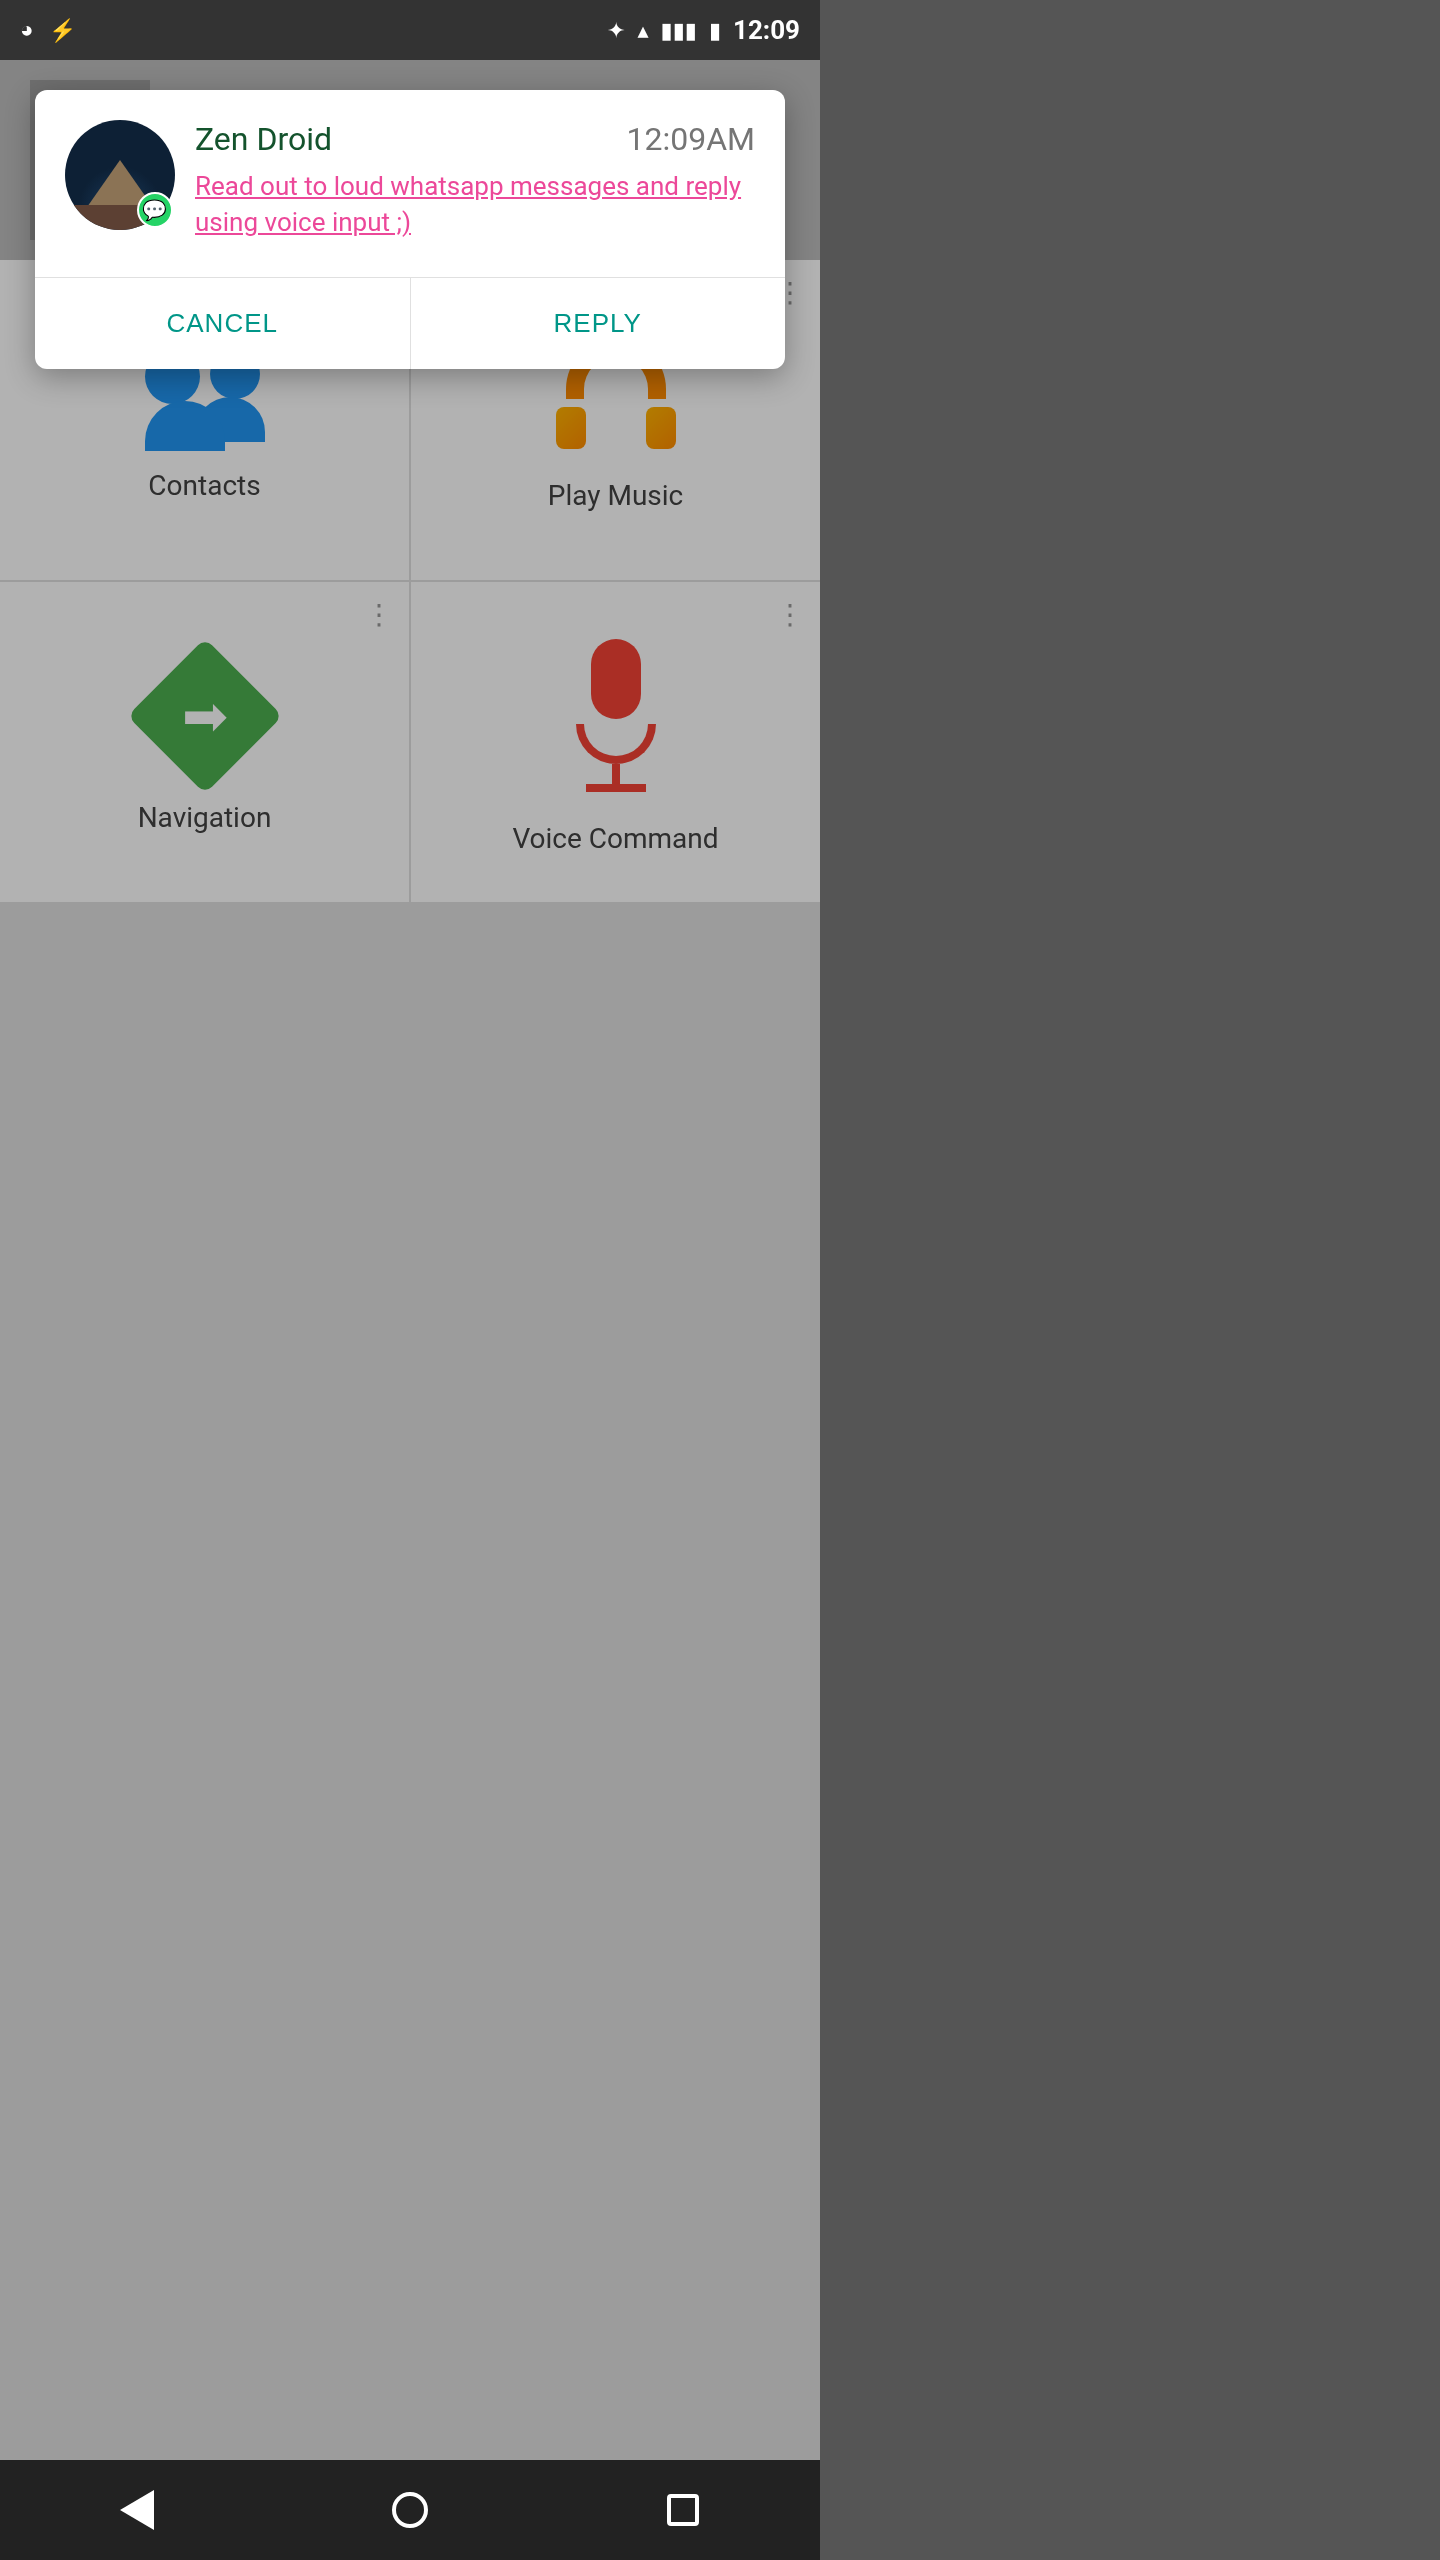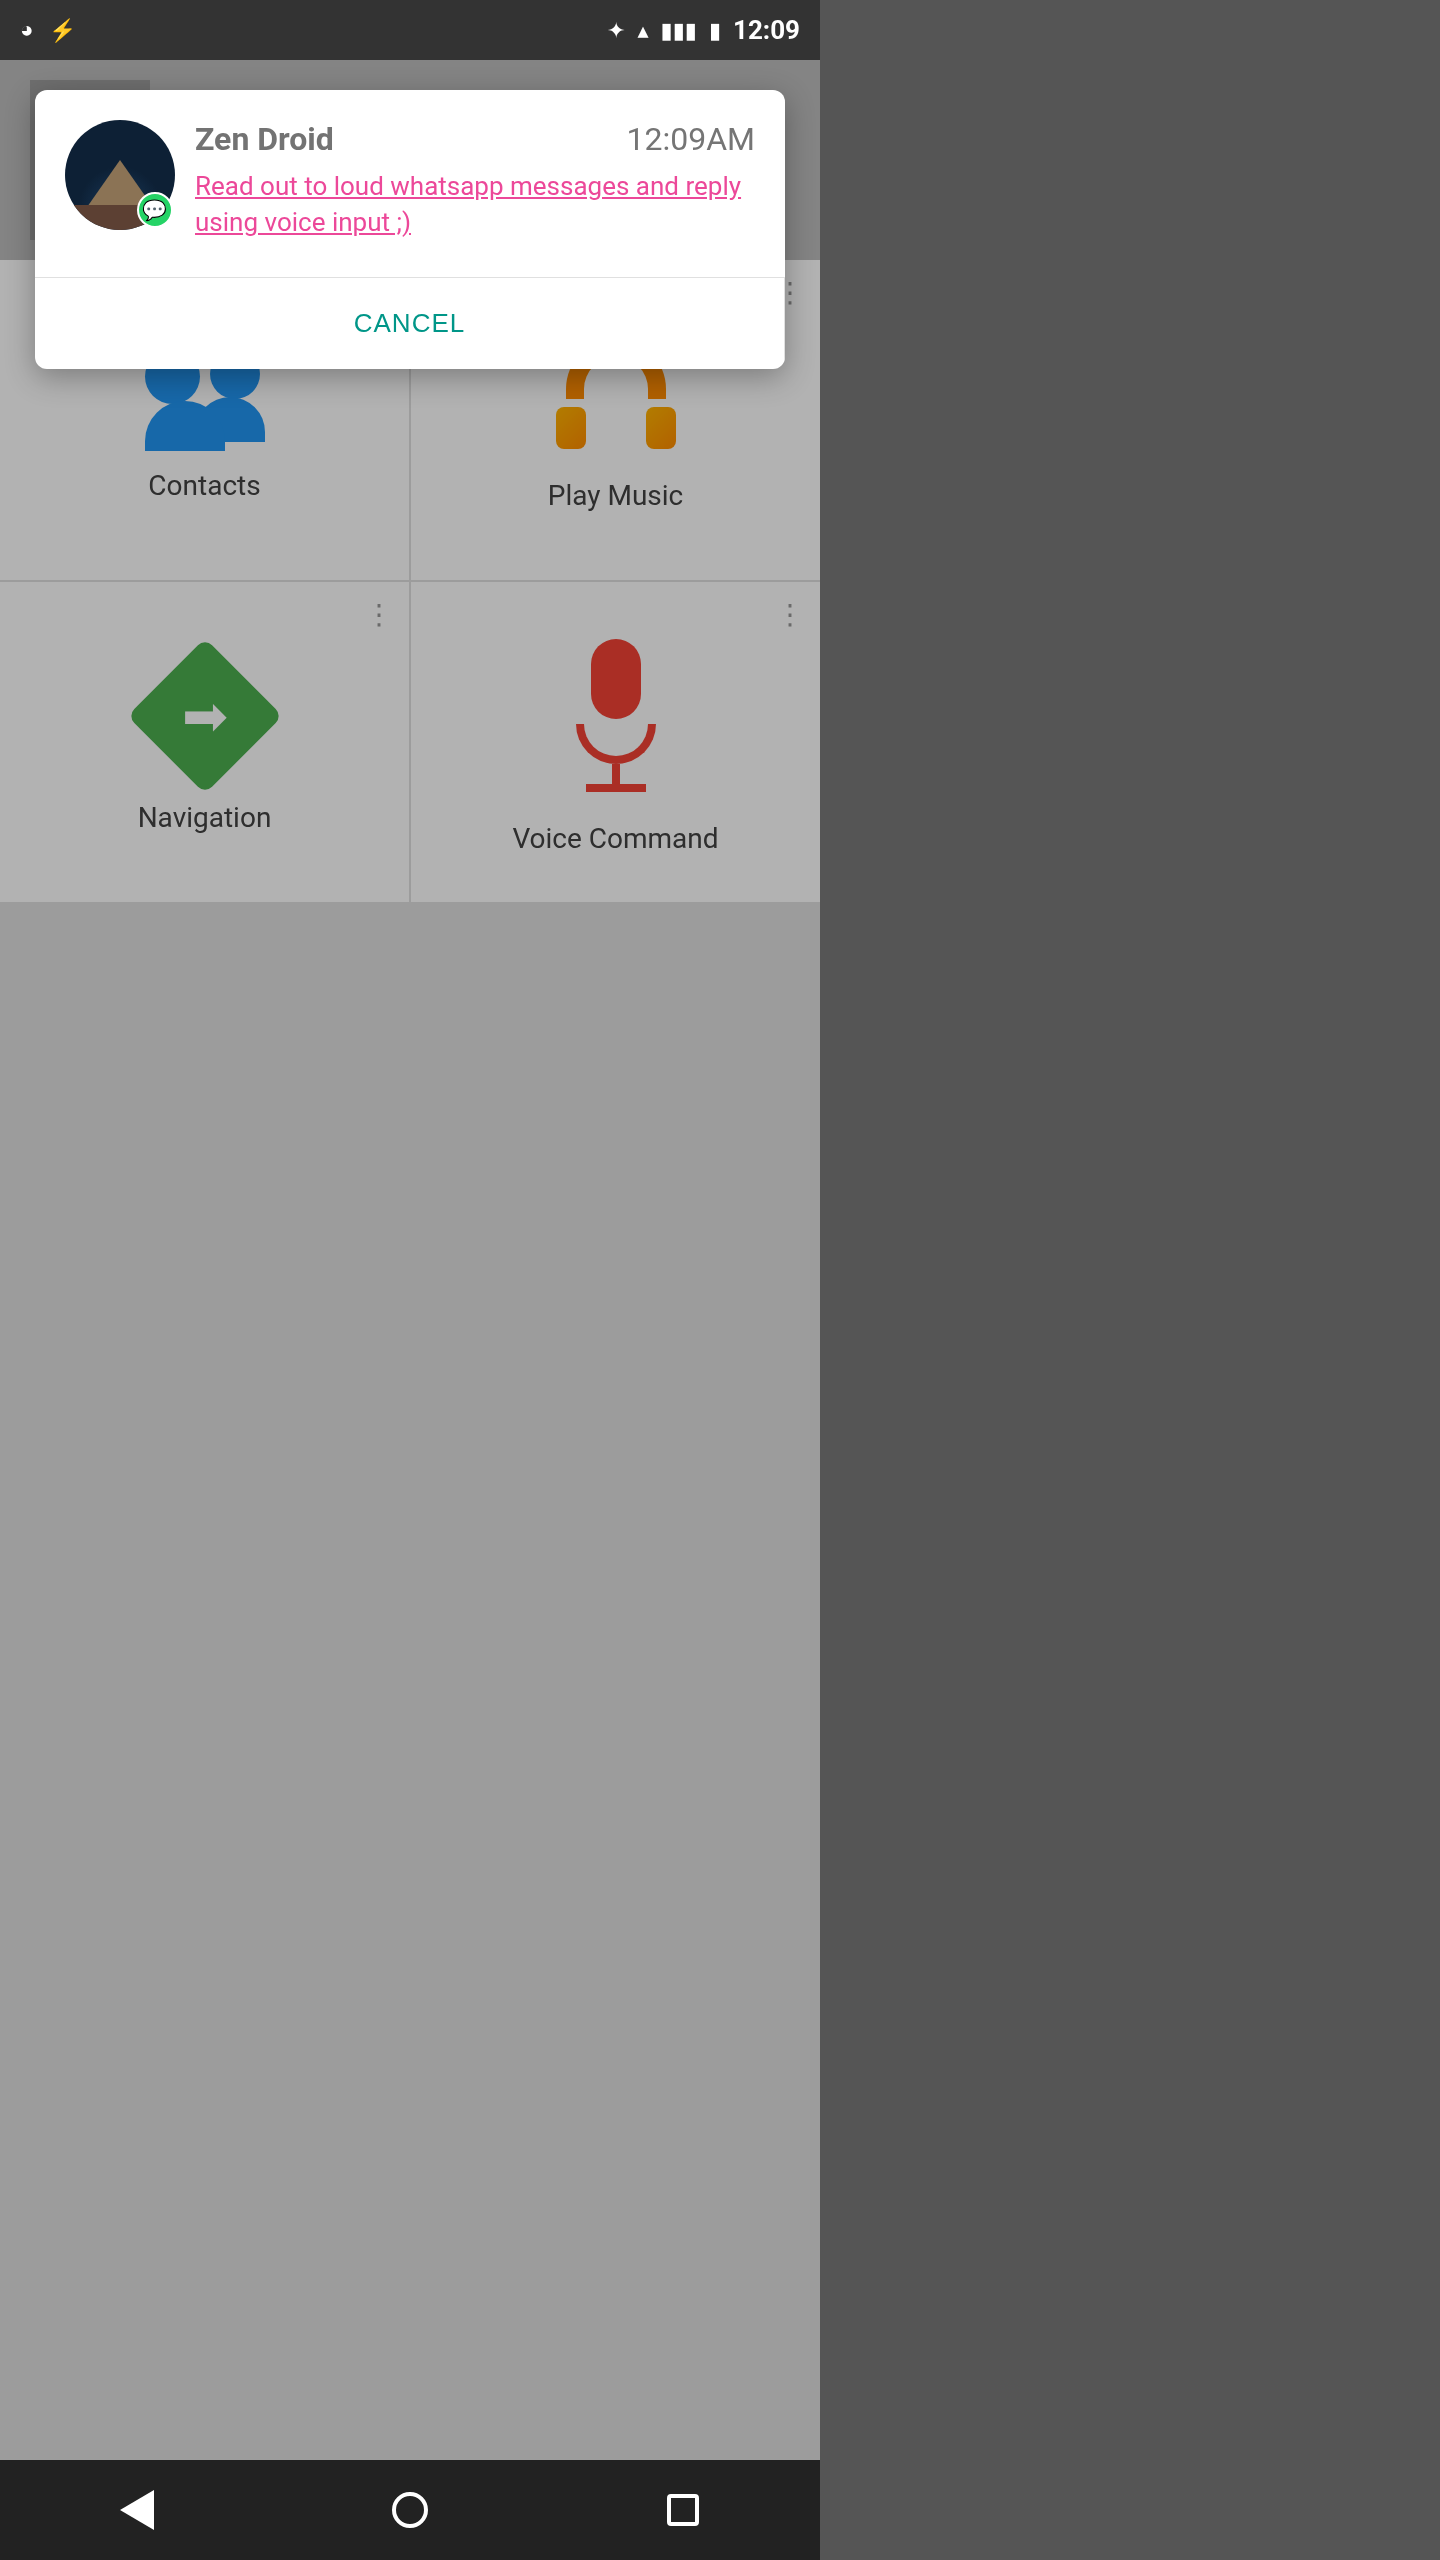--- a/index.html
+++ b/index.html
@@ -149,22 +149,22 @@
 
     .dialog-title-row {
       display: flex;
       justify-content: space-between;
       align-items: center;
       margin-bottom: 10px;
     }
 
     .dialog-title {
       font-size: 32px;
-      font-weight: 700;
-      color: #737373;
+      font-weight: 400;
+      color: #14532d;
     }
 
     .dialog-time {
       font-size: 32px;
       color: #757575;
     }
 
     .dialog-message {
       font-size: 26px;
       color: #ec4899;
@@ -606,20 +606,21 @@
         <div class="dialog-title-area">
           <div class="dialog-title-row">
             <span class="dialog-title">Zen Droid</span>
             <span class="dialog-time">12:09AM</span>
           </div>
           <p class="dialog-message">Read out to loud whatsapp messages and reply using voice input ;)</p>
         </div>
       </div>
       <div class="dialog-actions">
         <button class="dialog-btn">CANCEL</button>
+        <button class="dialog-btn">REPLY</button>
       </div>
     </div>
   </div>
 
 </div>
 
 <div class="nav-bar">
   <button class="nav-bar-btn">
     <div class="nav-back"></div>
   </button>

